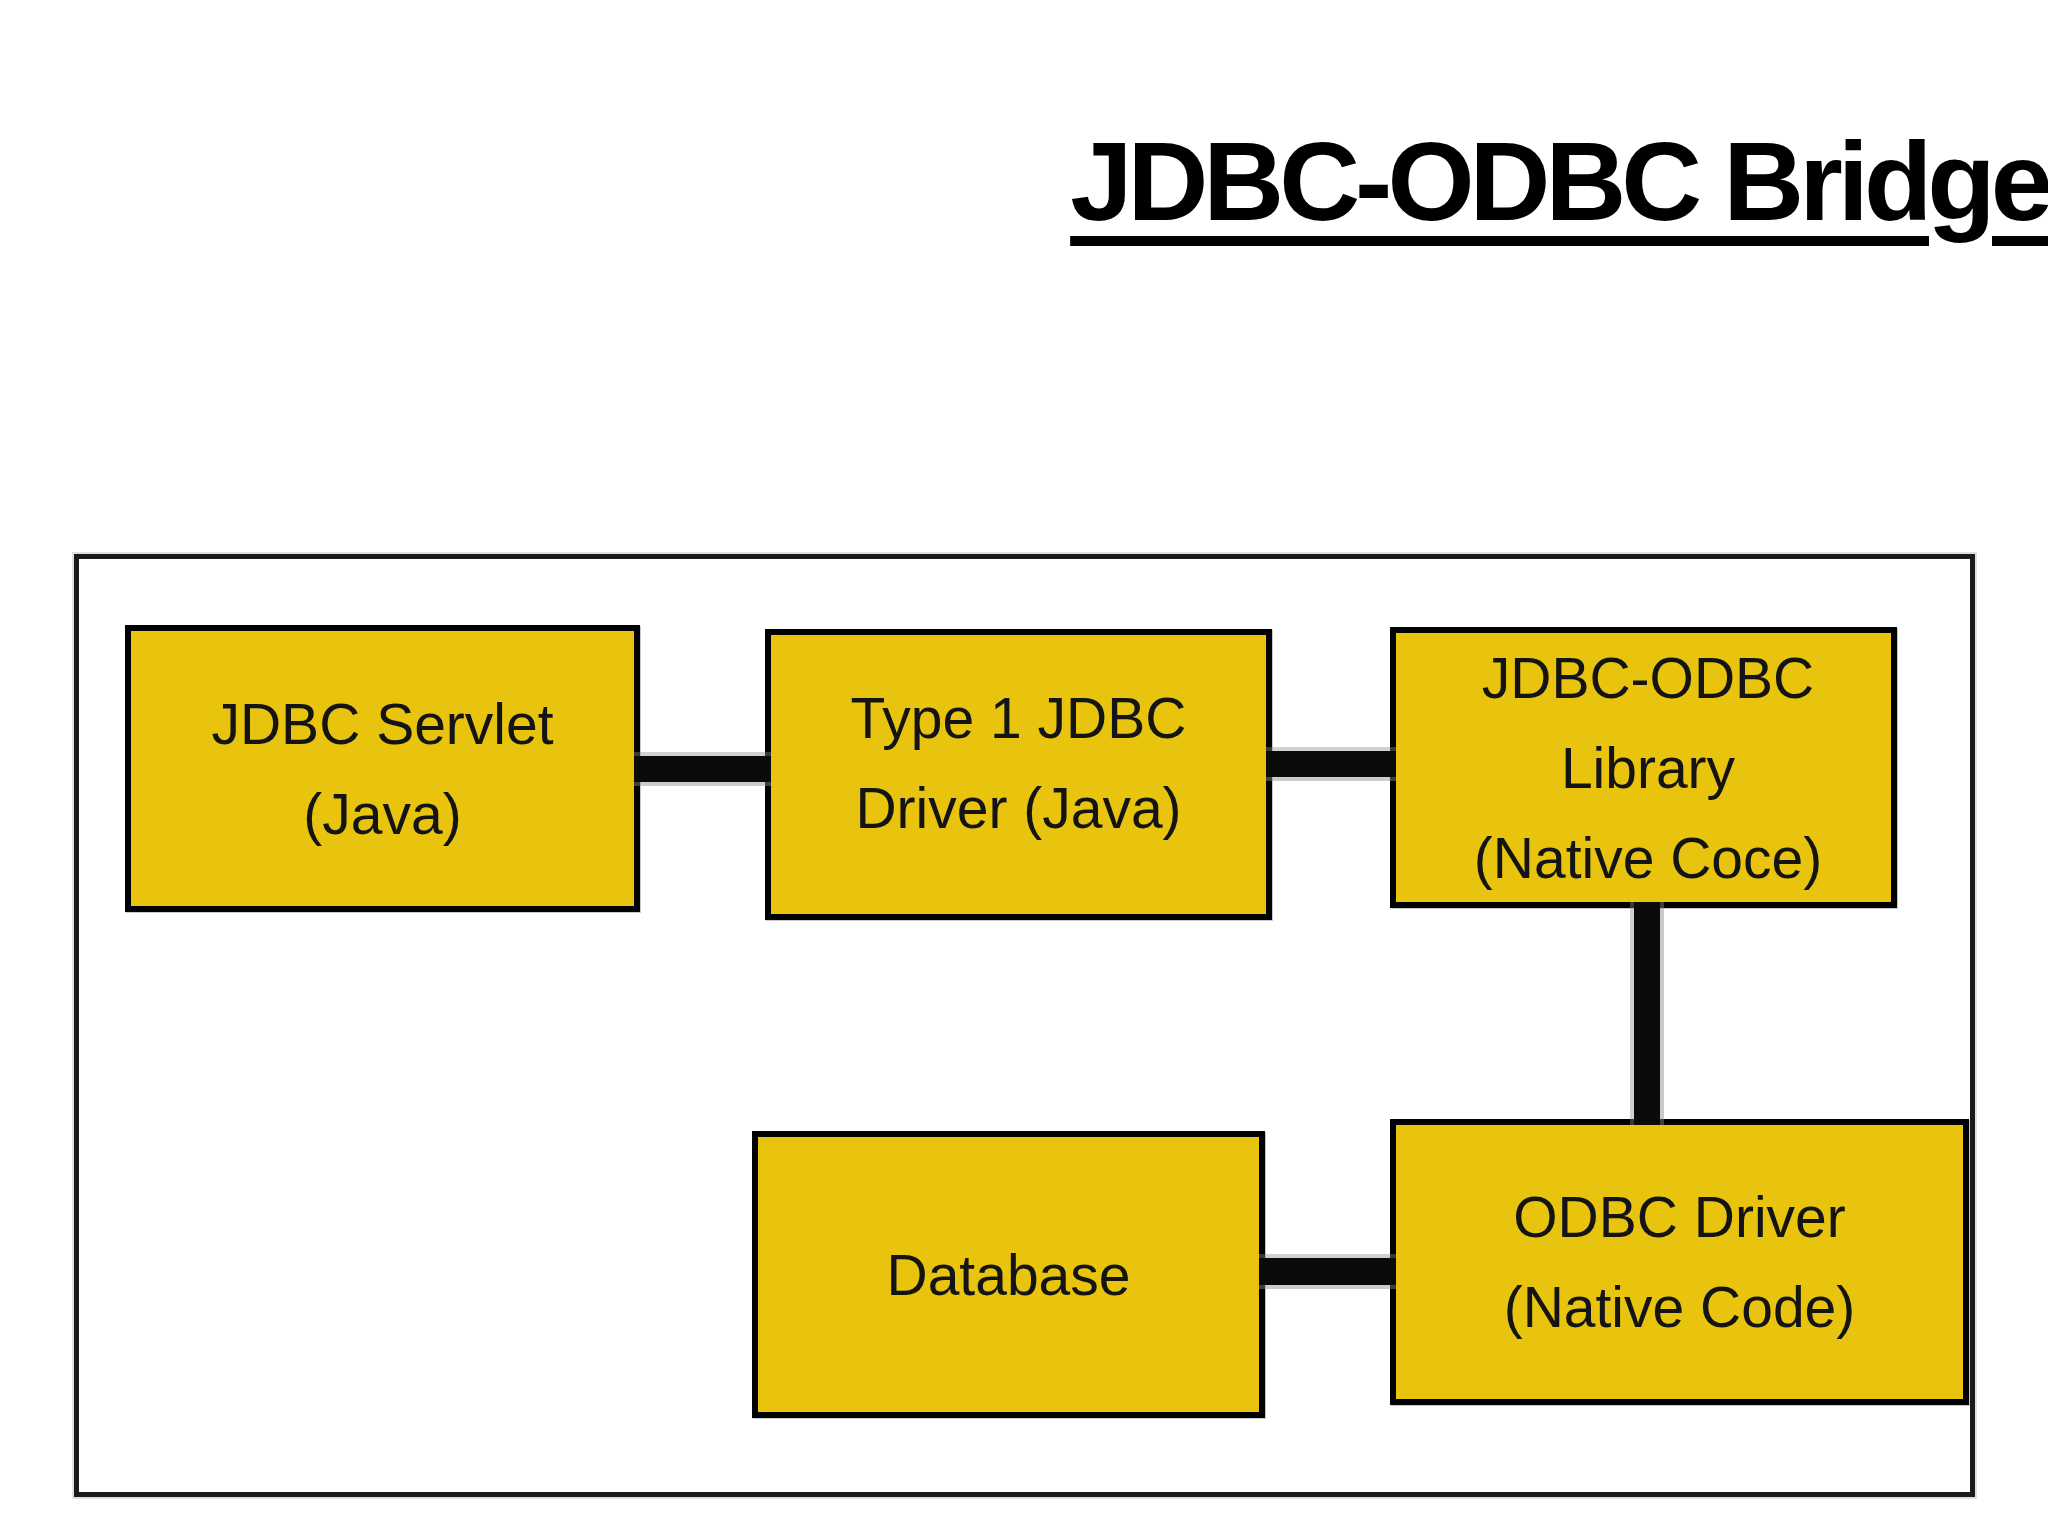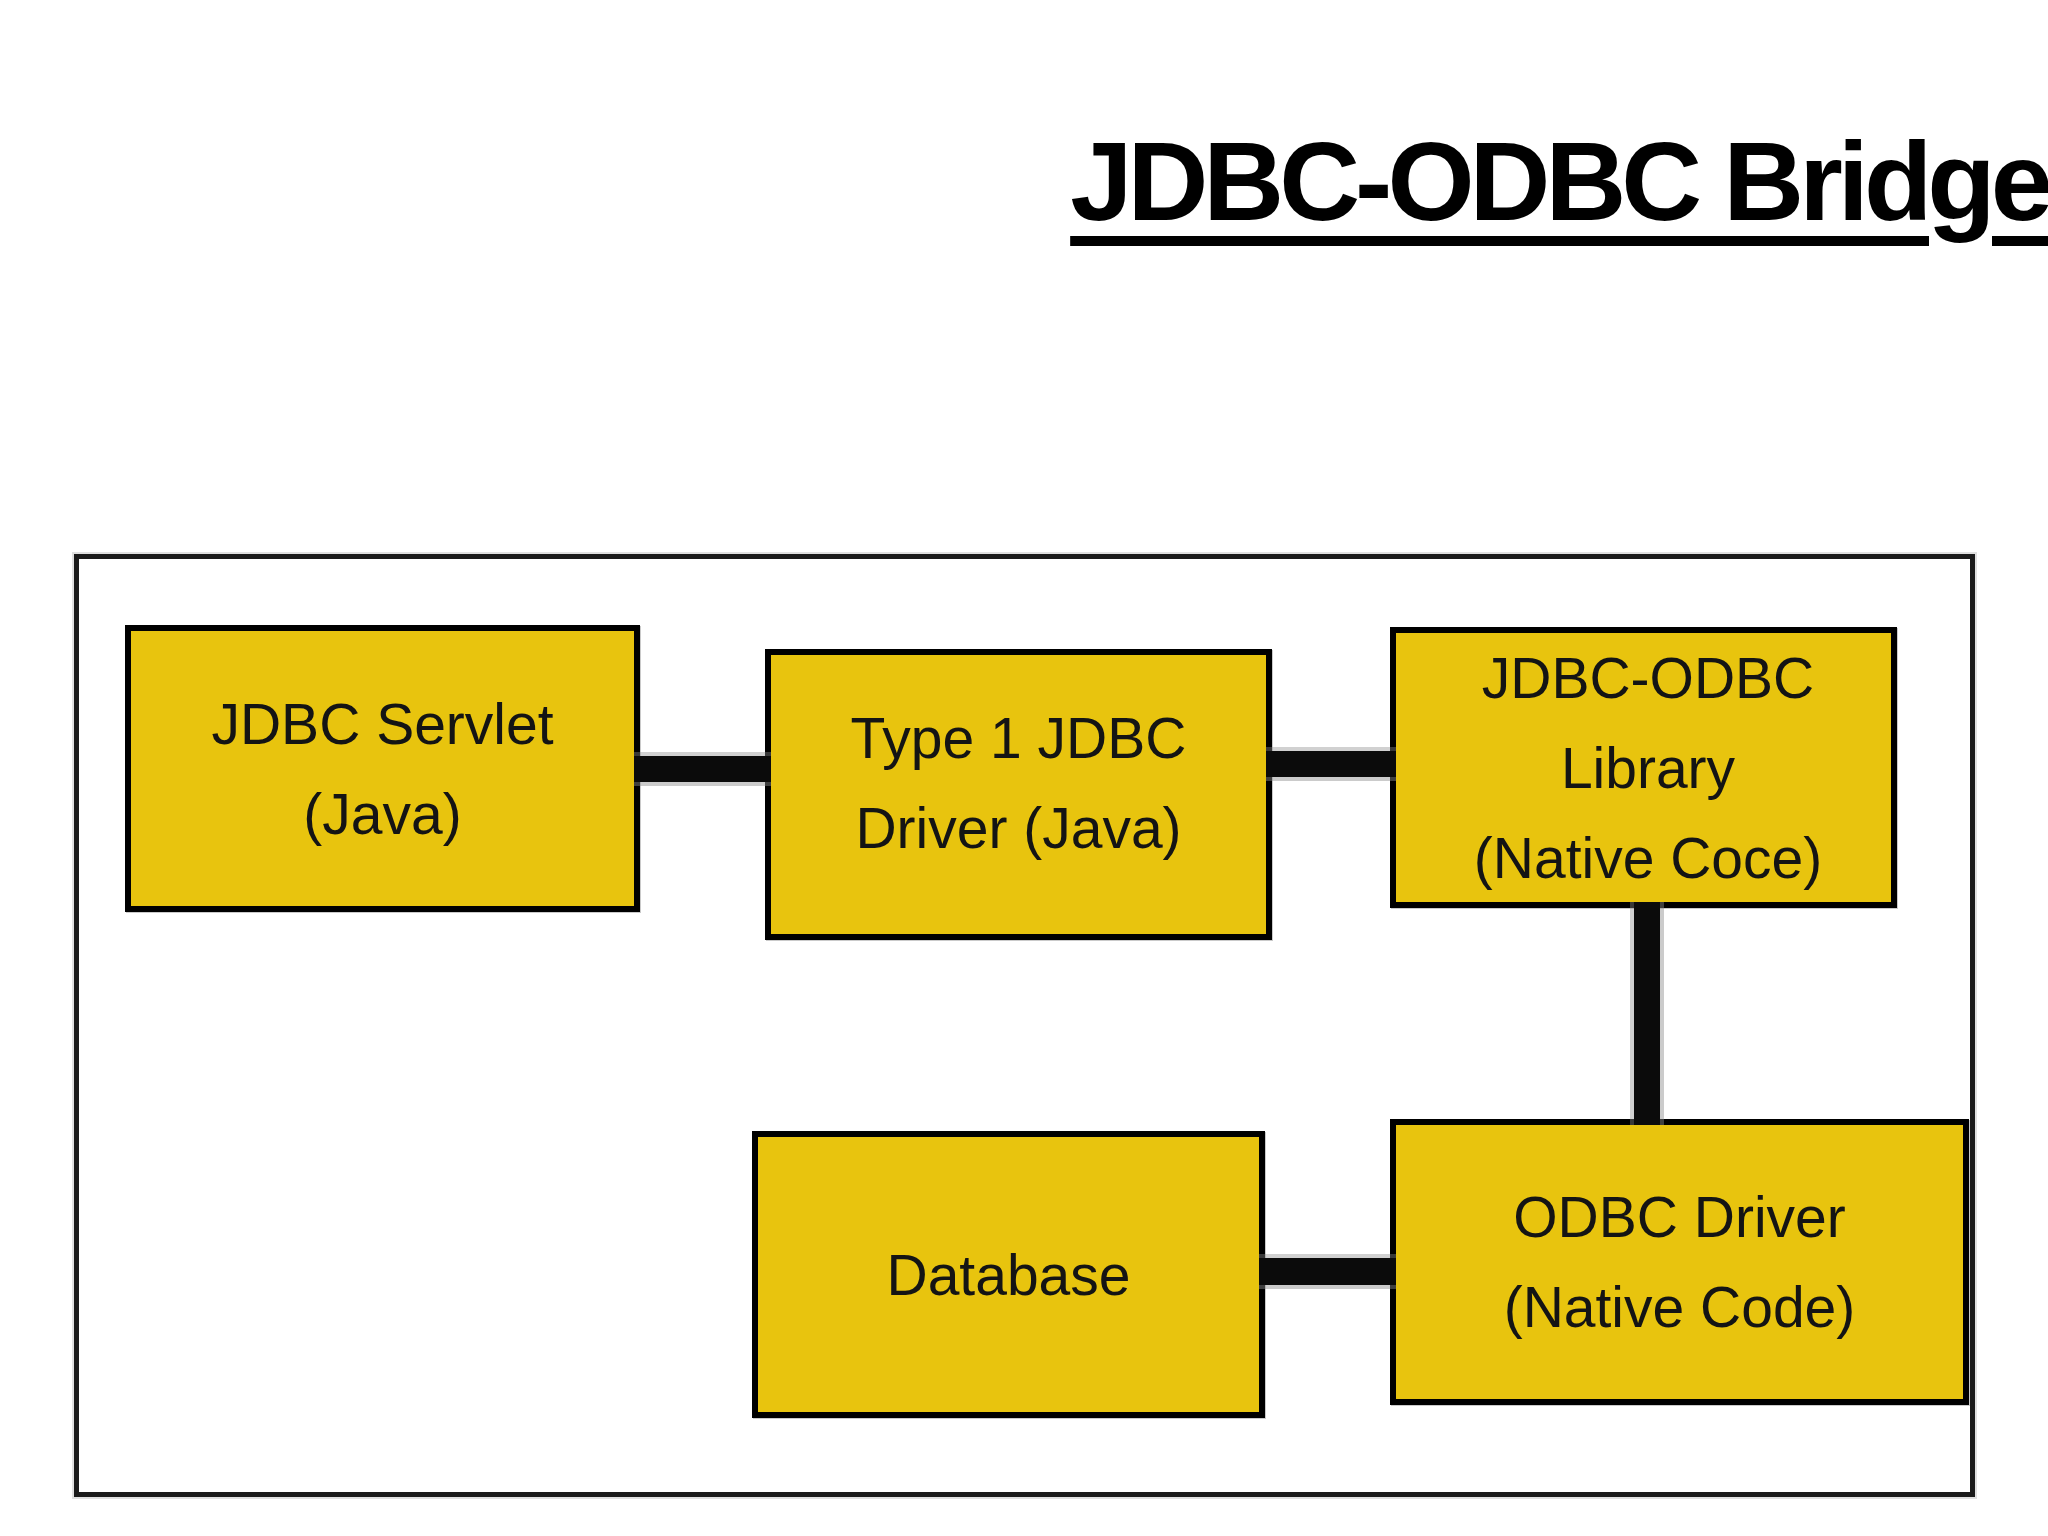--- a/index.html
+++ b/index.html
@@ -60,21 +60,21 @@
     align-items: center;
     justify-content: center;
     text-align: center;
     font-size: 57px;
     line-height: 90px;
     box-shadow: 1px 1px 0 rgba(150,150,150,0.5);
   }
   .node .line { display: block; white-space: nowrap; }
 
   .n1 { left: 125px;  top: 625px;  width: 515px; height: 287px; }
-  .n2 { left: 765px;  top: 629px;  width: 507px; height: 291px; padding-bottom: 24px; margin-top: 20px; }
+  .n2 { left: 765px;  top: 629px;  width: 507px; height: 291px; padding-bottom: 24px; }
   .n3 { left: 1390px; top: 627px;  width: 507px; height: 281px; padding-left: 9px; }
   .n4 { left: 752px;  top: 1131px; width: 513px; height: 287px; }
   .n5 { left: 1390px; top: 1119px; width: 579px; height: 286px; }
 
   
   .connector {
     position: absolute;
     background: var(--connector, #0b0b0b);
   }
   .connector.h {

